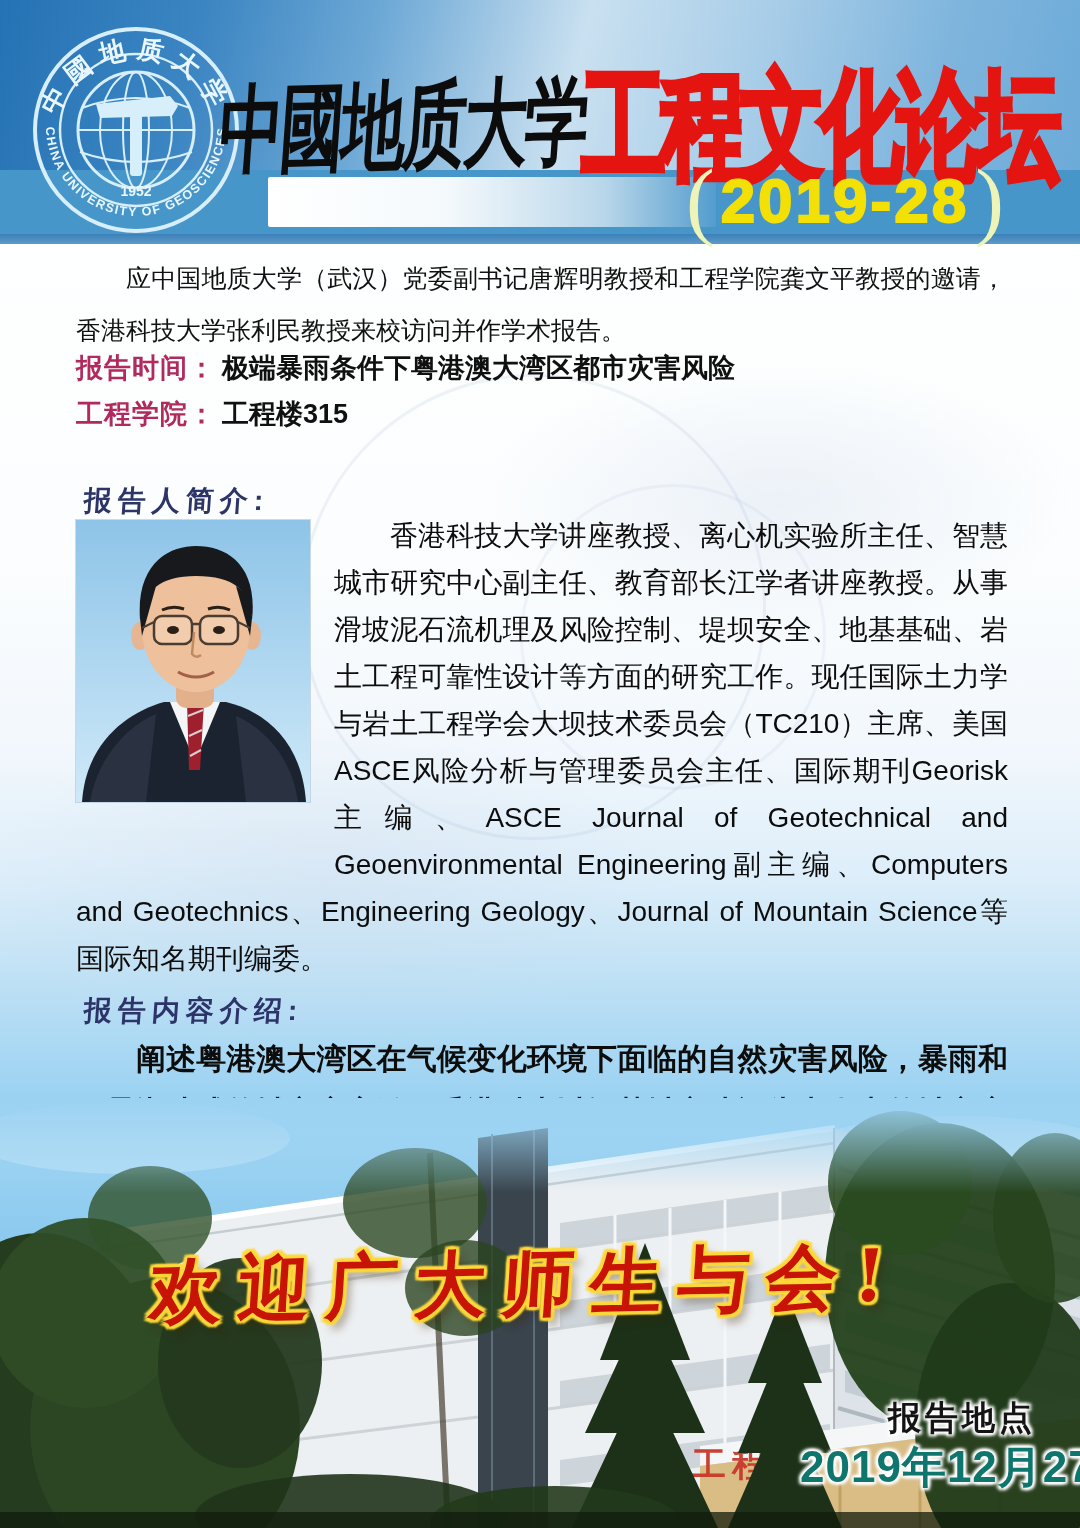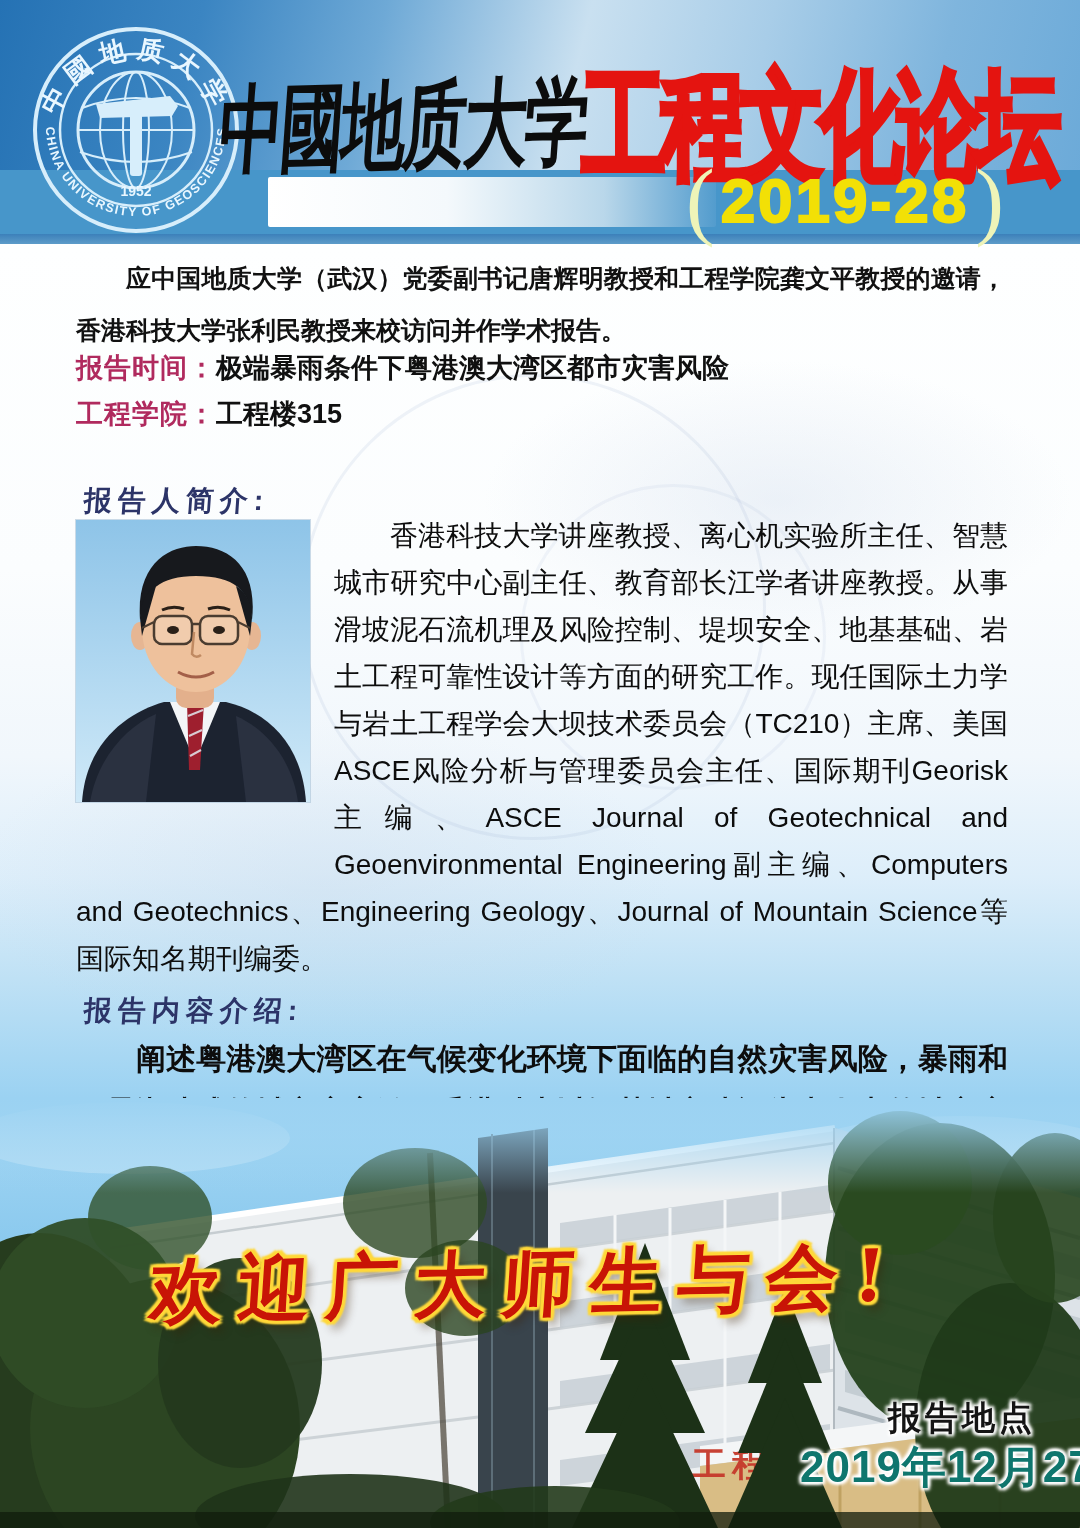--- a/index.html
+++ b/index.html
@@ -58,27 +58,27 @@
     background:
       radial-gradient(ellipse 420px 200px at 72% 30%,rgba(205,218,235,0.35),transparent 70%),
       radial-gradient(ellipse 500px 240px at 30% 75%,rgba(200,215,232,0.30),transparent 70%),
       linear-gradient(#feffff 0%,#fbfdfe 38%,#f1f7fc 60%,#ddeefa 74%,#bfe1f5 86%,#9bd2f2 100%);
   }
   .wm{position:absolute;border:3px solid rgba(150,170,205,0.14);border-radius:50%;}
   .wm1{left:300px;top:130px;width:460px;height:460px;}
   .wm2{left:520px;top:240px;width:300px;height:300px;border-color:rgba(150,170,205,0.10);}
   .intro{
     position:absolute;left:76px;top:8px;width:930px;
-    font-size:25px;line-height:52px;font-weight:700;color:#111;
+    font-size:25px;line-height:52px;font-weight:400;color:#111;
     text-align:justify;text-indent:2em;margin:0;
   }
   .details{position:absolute;left:76px;top:106px;width:930px;}
   .detail-row{height:46px;font-size:27px;font-weight:700;white-space:nowrap;}
   .detail-label{color:#b02a5e;letter-spacing:1px;}
-  .detail-value{color:#101010;}
+  .detail-value{color:#101010;margin-left:6px;}
   .sec-heading{
     position:absolute;left:84px;
     font-size:28px;font-weight:900;color:#2c3468;letter-spacing:6px;
     transform:skewX(-4deg);white-space:nowrap;
   }
   .speaker-heading{top:238px;}
   .speaker-block{position:absolute;left:76px;top:268px;width:932px;}
   .photo-frame{
     float:left;width:234px;height:282px;margin:8px 24px 48px 0;
     box-shadow:0 0 0 1px rgba(170,195,215,0.6);

